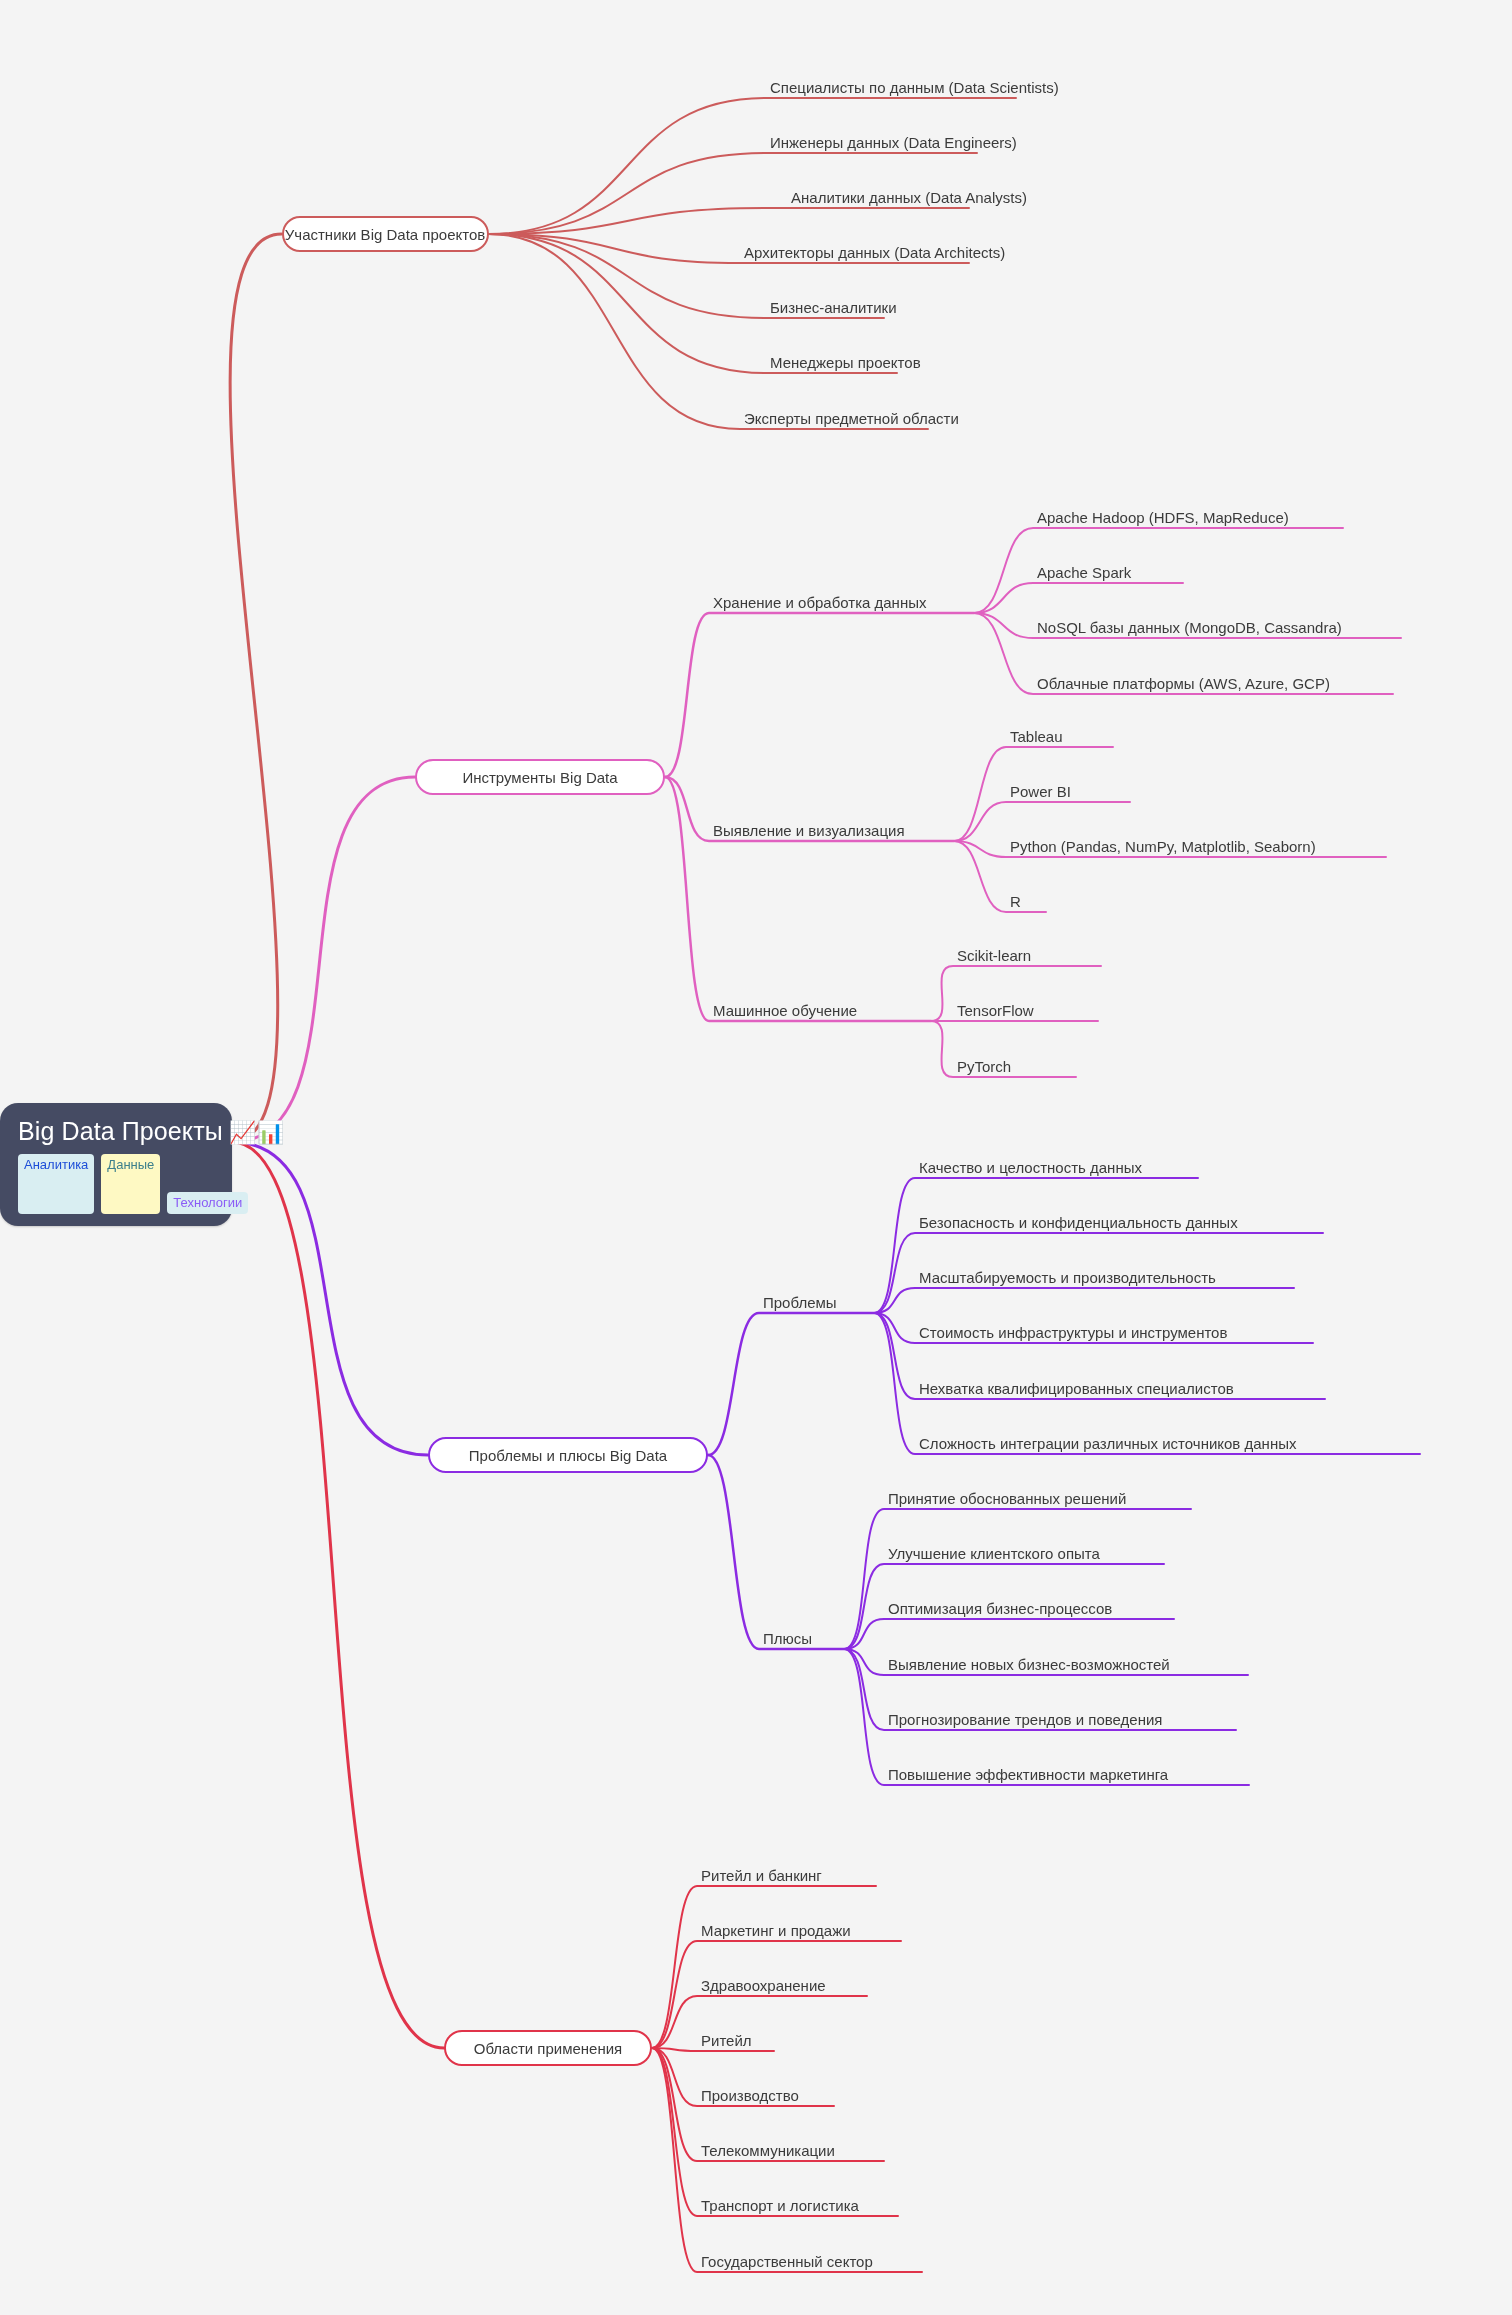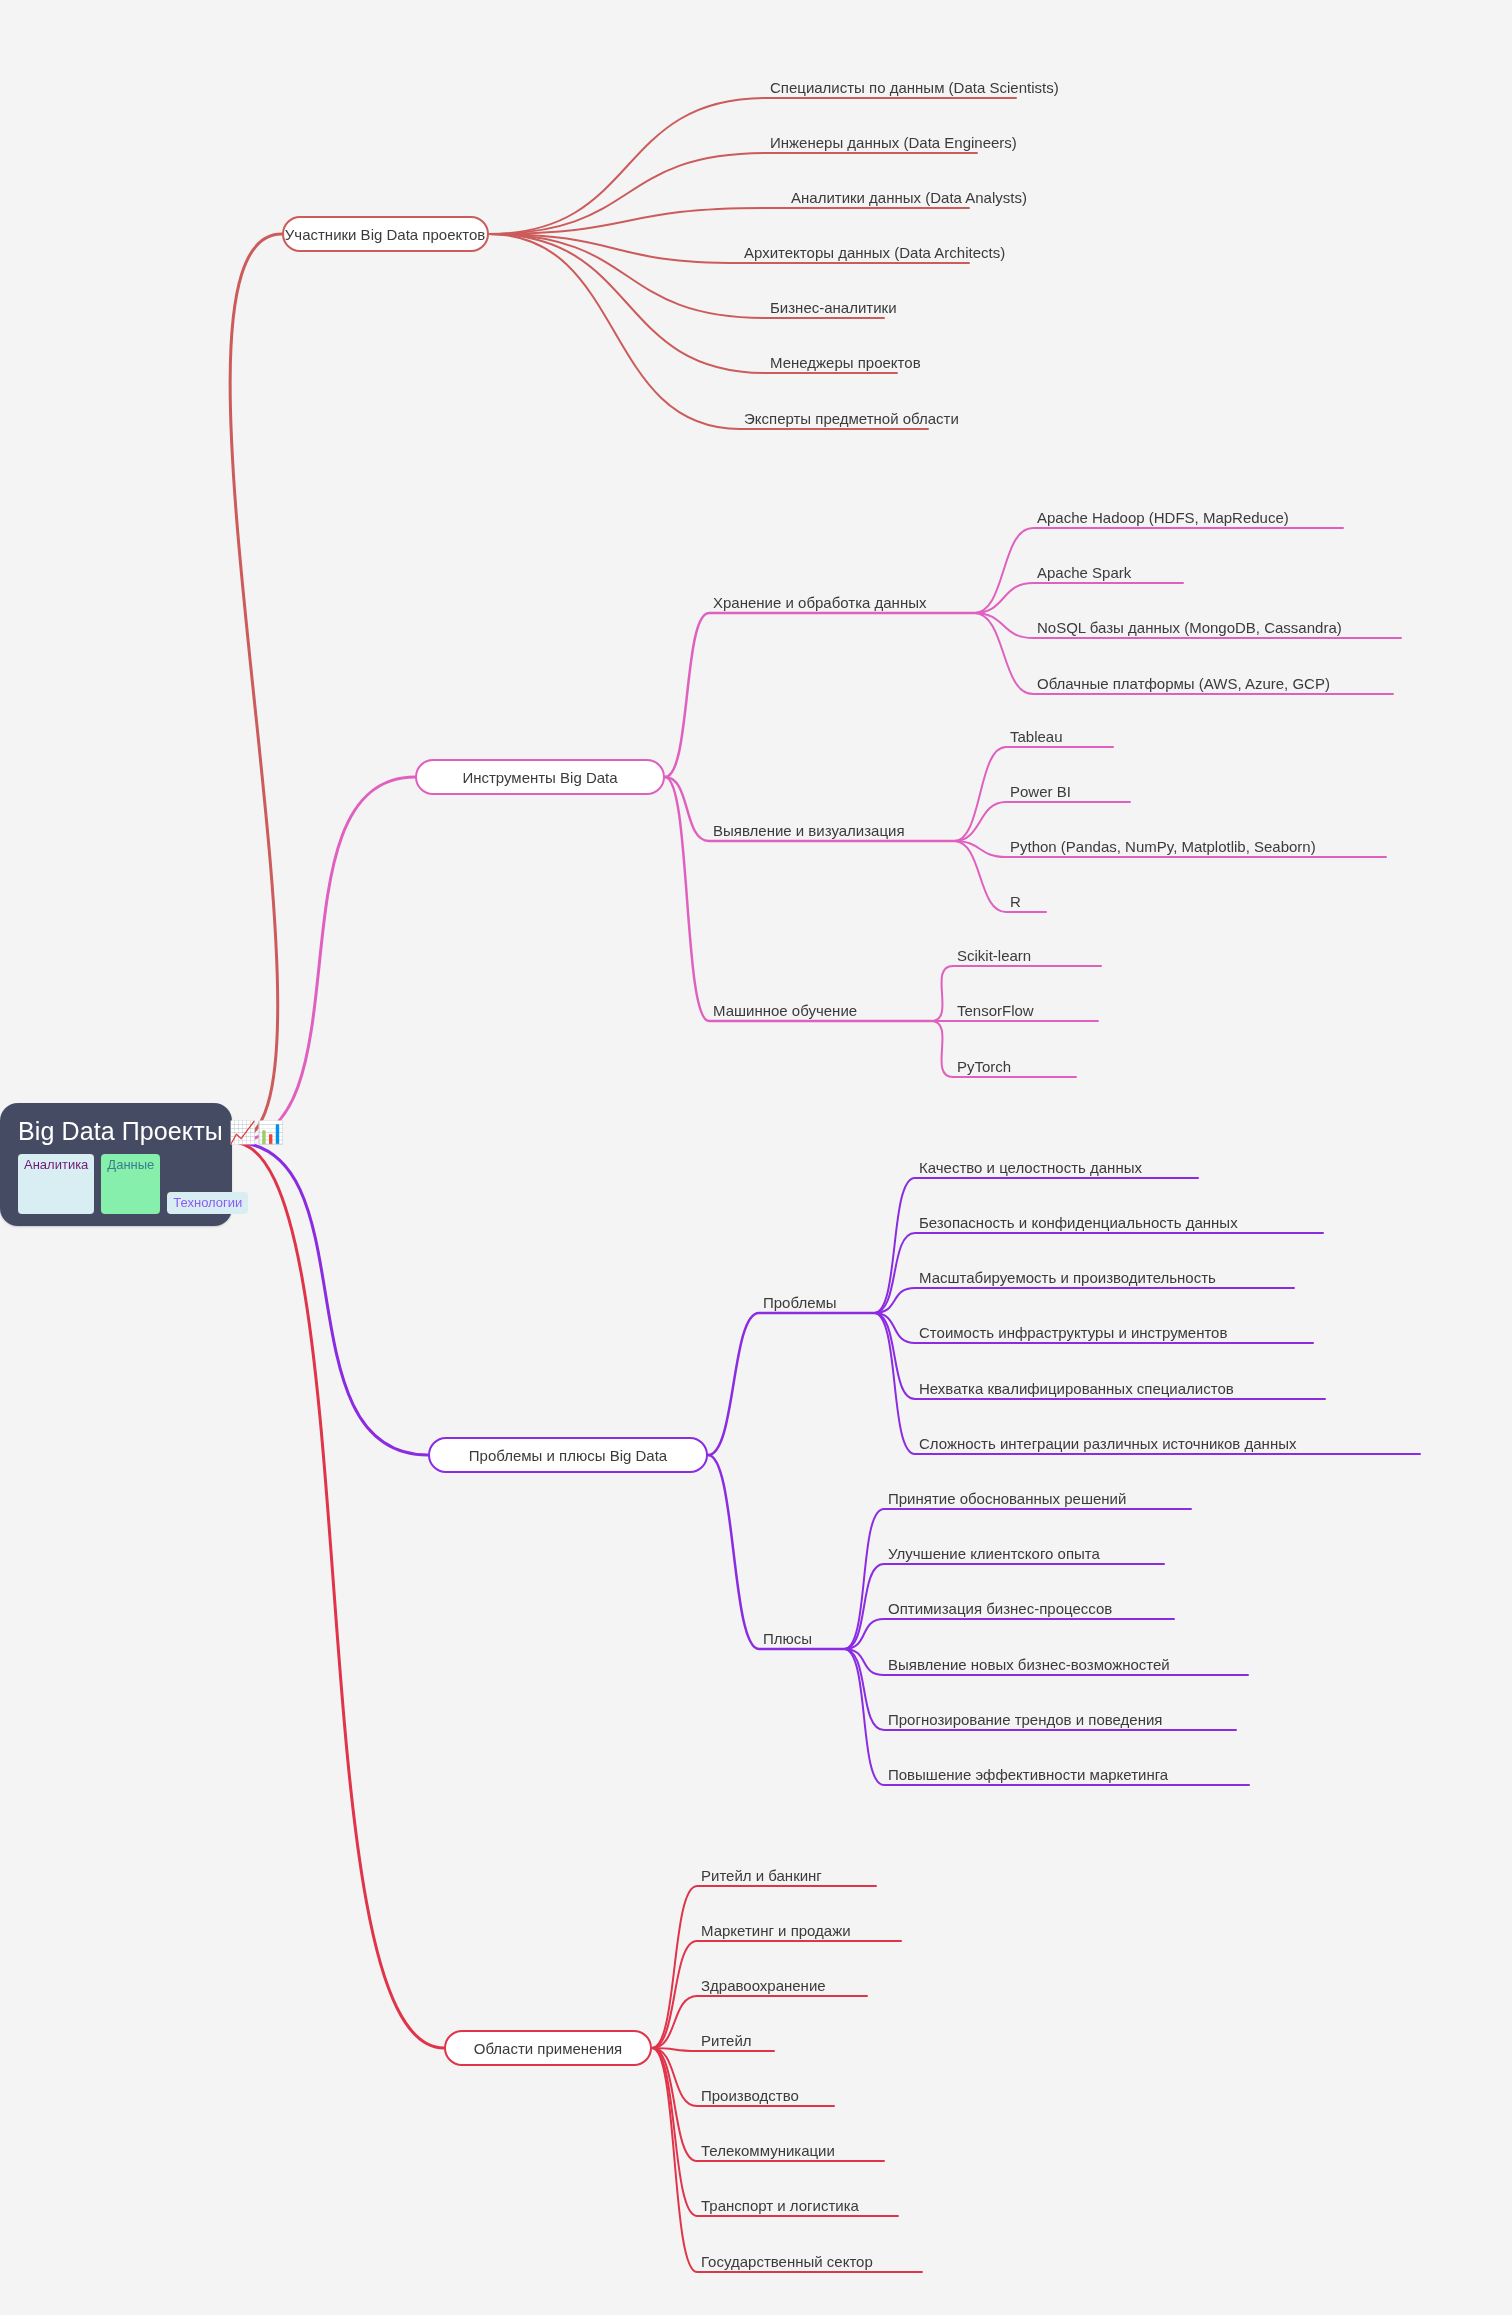--- a/index.html
+++ b/index.html
@@ -129,22 +129,22 @@
       <path d="M 652 2048 C 678 2048, 671 1996, 697 1996 L 867 1996" fill="none" stroke="#e0344a" stroke-width="2" stroke-linecap="round"></path>
       <path d="M 652 2048 C 678 2048, 671 2051, 697 2051 L 774 2051" fill="none" stroke="#e0344a" stroke-width="2" stroke-linecap="round"></path>
       <path d="M 652 2048 C 678 2048, 671 2106, 697 2106 L 834 2106" fill="none" stroke="#e0344a" stroke-width="2" stroke-linecap="round"></path>
       <path d="M 652 2048 C 678 2048, 671 2161, 697 2161 L 884 2161" fill="none" stroke="#e0344a" stroke-width="2" stroke-linecap="round"></path>
       <path d="M 652 2048 C 678 2048, 671 2216, 697 2216 L 898 2216" fill="none" stroke="#e0344a" stroke-width="2" stroke-linecap="round"></path>
       <path d="M 652 2048 C 678 2048, 671 2272, 697 2272 L 922 2272" fill="none" stroke="#e0344a" stroke-width="2" stroke-linecap="round"></path>
     </svg>
 <div class="root" style="left: 0px; top: 1103px; width: 232px; background: rgb(69, 75, 99);">
       <div class="root-title"><span>Big Data Проекты</span> <span class="emoji">📈</span><span class="emoji">📊</span></div>
       <div class="root-tags">
-        <span class="tag" style="background: rgb(217, 238, 242); color: #701a75;">Аналитика</span>
-        <span class="tag" style="background: #86efac; color: rgb(60, 127, 140);">Данные</span>
+        <span class="tag" style="background: rgb(217, 238, 242); color: #1d4ed8;">Аналитика</span>
+        <span class="tag" style="background: #fef9c3; color: rgb(60, 127, 140);">Данные</span>
         <span class="tag" style="background: rgb(217, 238, 242); color: #8b5cf6; margin-top: 38px;">Технологии</span>
       </div>
     </div>
     <div class="pill" style="left: 281.5px; top: 216px; width: 207px; border-color: rgb(204, 91, 91);">
       <span>Участники Big Data проектов</span>
     </div>
     <div class="node" style="left: 766px; top: 78px;">Специалисты по данным (Data Scientists)</div>
     <div class="node" style="left: 766px; top: 133px;">Инженеры данных (Data Engineers)</div>
     <div class="node" style="left: 766px; top: 188px; margin-left: 21px;">Аналитики данных (Data Analysts)</div>
     <div class="node" style="left: 740px; top: 243px;">Архитекторы данных (Data Architects)</div>

